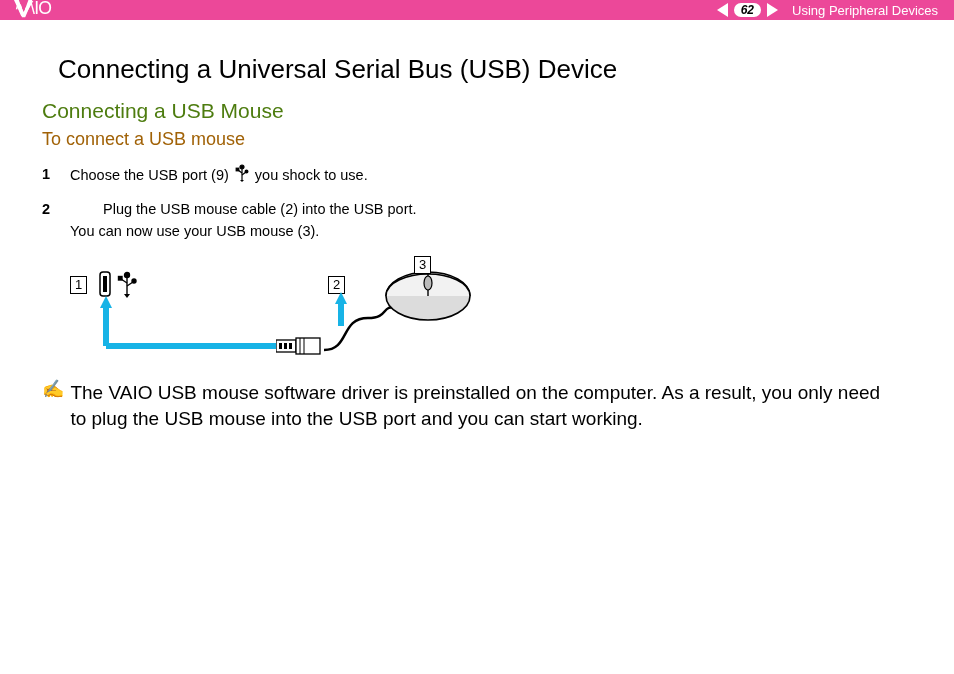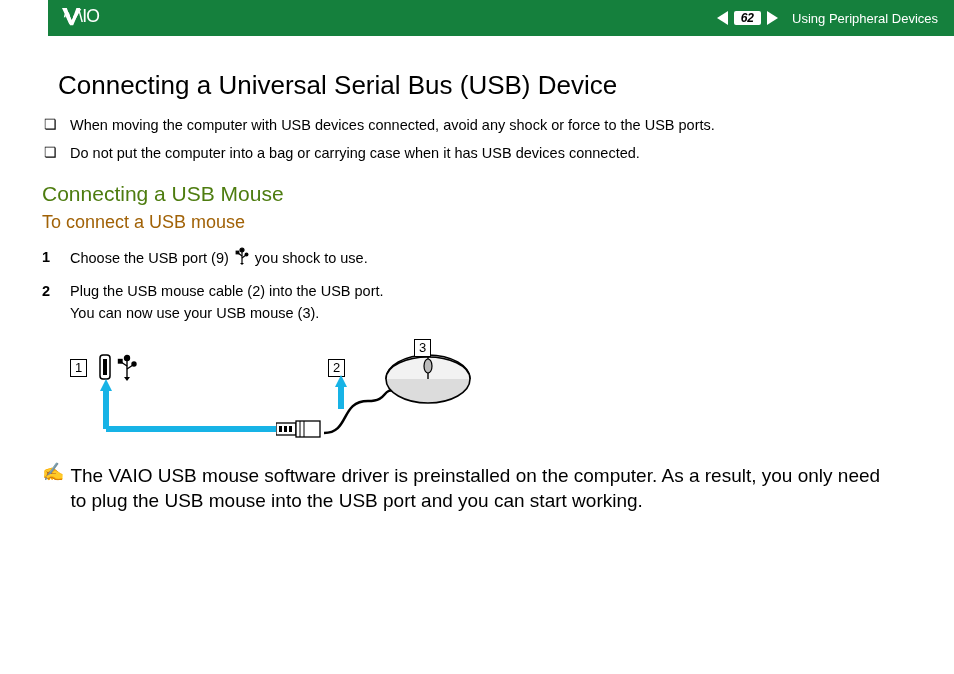--- a/index.html
+++ b/index.html
@@ -1,22 +1,22 @@
 <!DOCTYPE html>
 <html><head>
 <meta charset="utf-8">
 <style>
   html,body{margin:0;padding:0;width:954px;height:674px;background:#fff;font-family:Arial,Helvetica,sans-serif;color:#000;}
-  .header{height:36px;background:#15803d;display:flex;align-items:center;justify-content:space-between;padding:0 16px 0 14px;margin-left:48px;}
+  .header{height:20px;background:#ec4899;display:flex;align-items:center;justify-content:space-between;padding:0 16px 0 14px;}
   .vaio-logo{color:#fff;letter-spacing:-1px;}
   .hdr-right{display:flex;align-items:center;gap:6px;}
   .arrow-btn{width:0;height:0;border-style:solid;cursor:pointer;}
   .arrow-left{border-width:7px 11px 7px 0;border-color:transparent #fff transparent transparent;}
   .arrow-right{border-width:7px 0 7px 11px;border-color:transparent transparent transparent #fff;}
-  .page-badge{background:#fff;color:#000;font-weight:bold;font-style:italic;font-size:12px;padding:0 7px;border-radius:2px;}
+  .page-badge{background:#fff;color:#000;font-weight:bold;font-style:italic;font-size:12px;padding:0 7px;border-radius:8px;}
   .hdr-section{color:#fff;font-weight:normal;font-size:13px;margin-left:8px;}
   .page{padding:34px 54px 0 42px;}
   h1{font-family:Arial,Helvetica,sans-serif;font-weight:400;font-size:26px;margin:0 0 14px 16px;}
   .intro{font-size:14.5px;margin:0 0 10px 0;}
   .checklist{list-style:none;padding:0;margin:0 0 18px 0;}
   .checklist li{font-size:14.5px;padding-left:28px;position:relative;margin-bottom:8px;line-height:1.4;}
   .checklist li::before{content:"❏";position:absolute;left:2px;top:0;font-size:14px;}
   h2{color:#4d7c0f;font-weight:400;font-size:21px;margin:0 0 6px 0;}
   h3{color:#a16207;font-weight:400;font-size:18px;margin:0 0 14px 0;}
   .steps{list-style:none;padding:0;margin:0 0 14px 0;}
@@ -50,24 +50,20 @@
   <div class="hdr-right">
     <div class="arrow-btn arrow-left"></div>
     <div class="page-badge">62</div>
     <div class="arrow-btn arrow-right"></div>
     <div class="hdr-section">Using Peripheral Devices</div>
   </div>
 </div>
 
 <div class="page">
   <h1>Connecting a Universal Serial Bus (USB) Device</h1>
-  <ul class="checklist">
-    <li>When moving the computer with USB devices connected, avoid any shock or force to the USB ports.</li>
-    <li>Do not put the computer into a bag or carrying case when it has USB devices connected.</li>
-  </ul>
 
   <h2>Connecting a USB Mouse</h2>
   <h3>To connect a USB mouse</h3>
 
   <ol class="steps">
     <li>
       <span class="num">1</span>
       <span>Choose the USB port (9) </span>
       <span class="usb-sym">
         <svg width="14" height="18" viewBox="0 0 14 18">
@@ -79,21 +75,21 @@
               <path d="M7 11 L11 8"></path>
               <circle cx="11.5" cy="7.5" r="1.4" fill="#000"></circle>
               <path d="M5 16 L9 16 L7 18 Z" fill="#000" stroke="none"></path>
             </g>
           </svg>
       </span>
       <span> you shock to use.</span>
     </li>
     <li>
       <span class="num">2</span>
-      <span style="white-space:pre-line;">Plug the USB mouse cable (2) into the USB port.
+      <span style="white-space:pre-line;margin-left:33px;">Plug the USB mouse cable (2) into the USB port.
 You can now use your USB mouse (3).</span>
     </li>
   </ol>
 
   <div class="diagram">
 
     <div class="callout" style="left:0;top:20px;">1</div>
 
     <svg style="position:absolute;left:28px;top:14px;" width="42" height="30">
       <rect x="2" y="2" width="10" height="24" rx="3" fill="none" stroke="#000" stroke-width="1.5"></rect>

